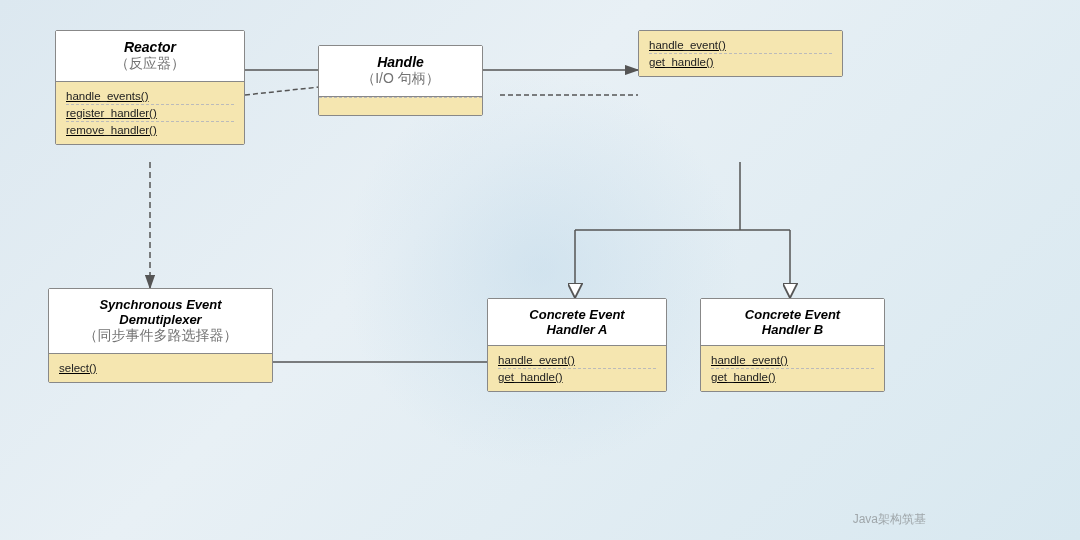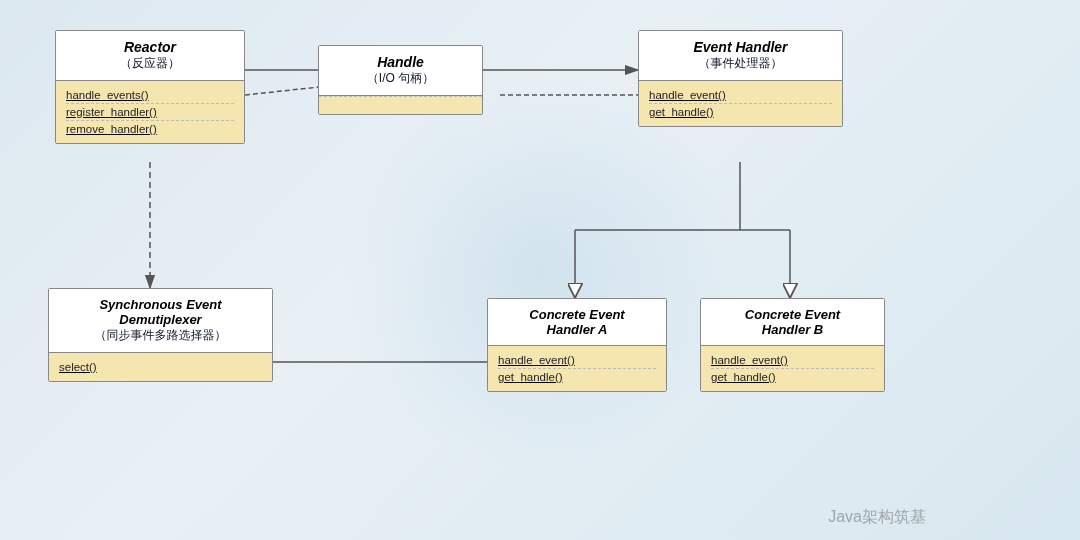--- a/index.html
+++ b/index.html
@@ -48,22 +48,22 @@
     }
 
     .uml-box .box-title .name {
       font-weight: bold;
       font-style: italic;
       font-size: 14px;
       display: block;
     }
 
     .uml-box .box-title .subtitle {
-      font-size: 12px;
-      color: #0f172a;
+      font-size: 14px;
+      color: #737373;
     }
 
     .uml-box .box-methods {
       background: #f5e6b0;
       padding: 6px 10px;
       text-decoration: underline;
     }
 
     .uml-box .box-methods .method {
       font-size: 11.5px;
@@ -84,21 +84,21 @@
       width: 1080px;
       height: 540px;
       pointer-events: none;
     }
 
     
     .watermark {
       position: absolute;
       bottom: 12px;
       right: 20px;
-      font-size: 16px;
+      font-size: 12px;
       color: rgba(100,100,100,0.5);
     }
   </style>
 </head>
 <body>
 
 <div class="diagram-container">
 
   <svg class="arrows-svg">
     <defs>
@@ -149,24 +149,20 @@
 
   <div class="uml-box" style="left:318px; top:45px; width:165px;">
     <div class="box-title">
       <span class="name">Handle</span>
       <span class="subtitle">（I/O 句柄）</span>
     </div>
     <div style="height:18px; background:#f5e6b0; border-top:1px dashed #bbb;"></div>
   </div>
 
   <div class="uml-box" style="left:638px; top:30px; width:205px;">
-    <div class="box-title">
-      <span class="name">Event Handler</span>
-      <span class="subtitle">（事件处理器）</span>
-    </div>
     <div class="box-methods">
       <div class="method">handle_event()</div>
       <div class="method">get_handle()</div>
     </div>
   </div>
 
   <div class="uml-box" style="left:48px; top:288px; width:225px;">
     <div class="box-title">
       <span class="name" style="font-size:13px;">Synchronous Event<br>Demutiplexer</span>
       <span class="subtitle">（同步事件多路选择器）</span>

